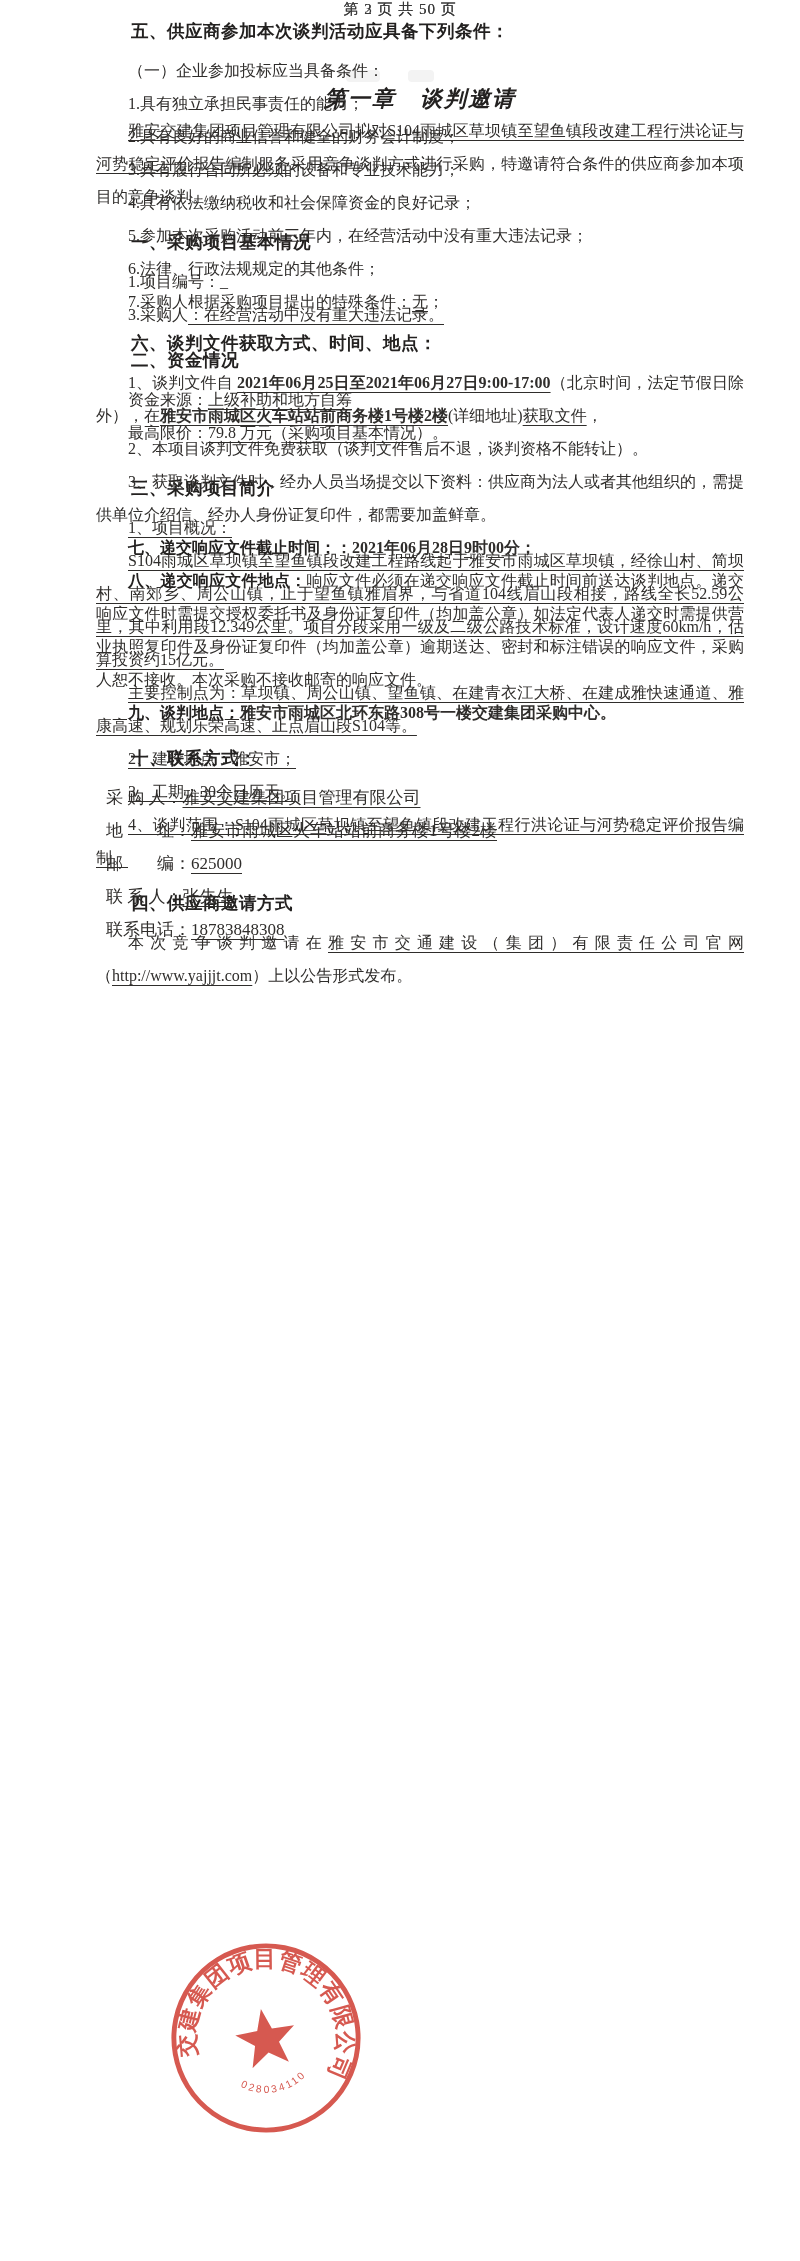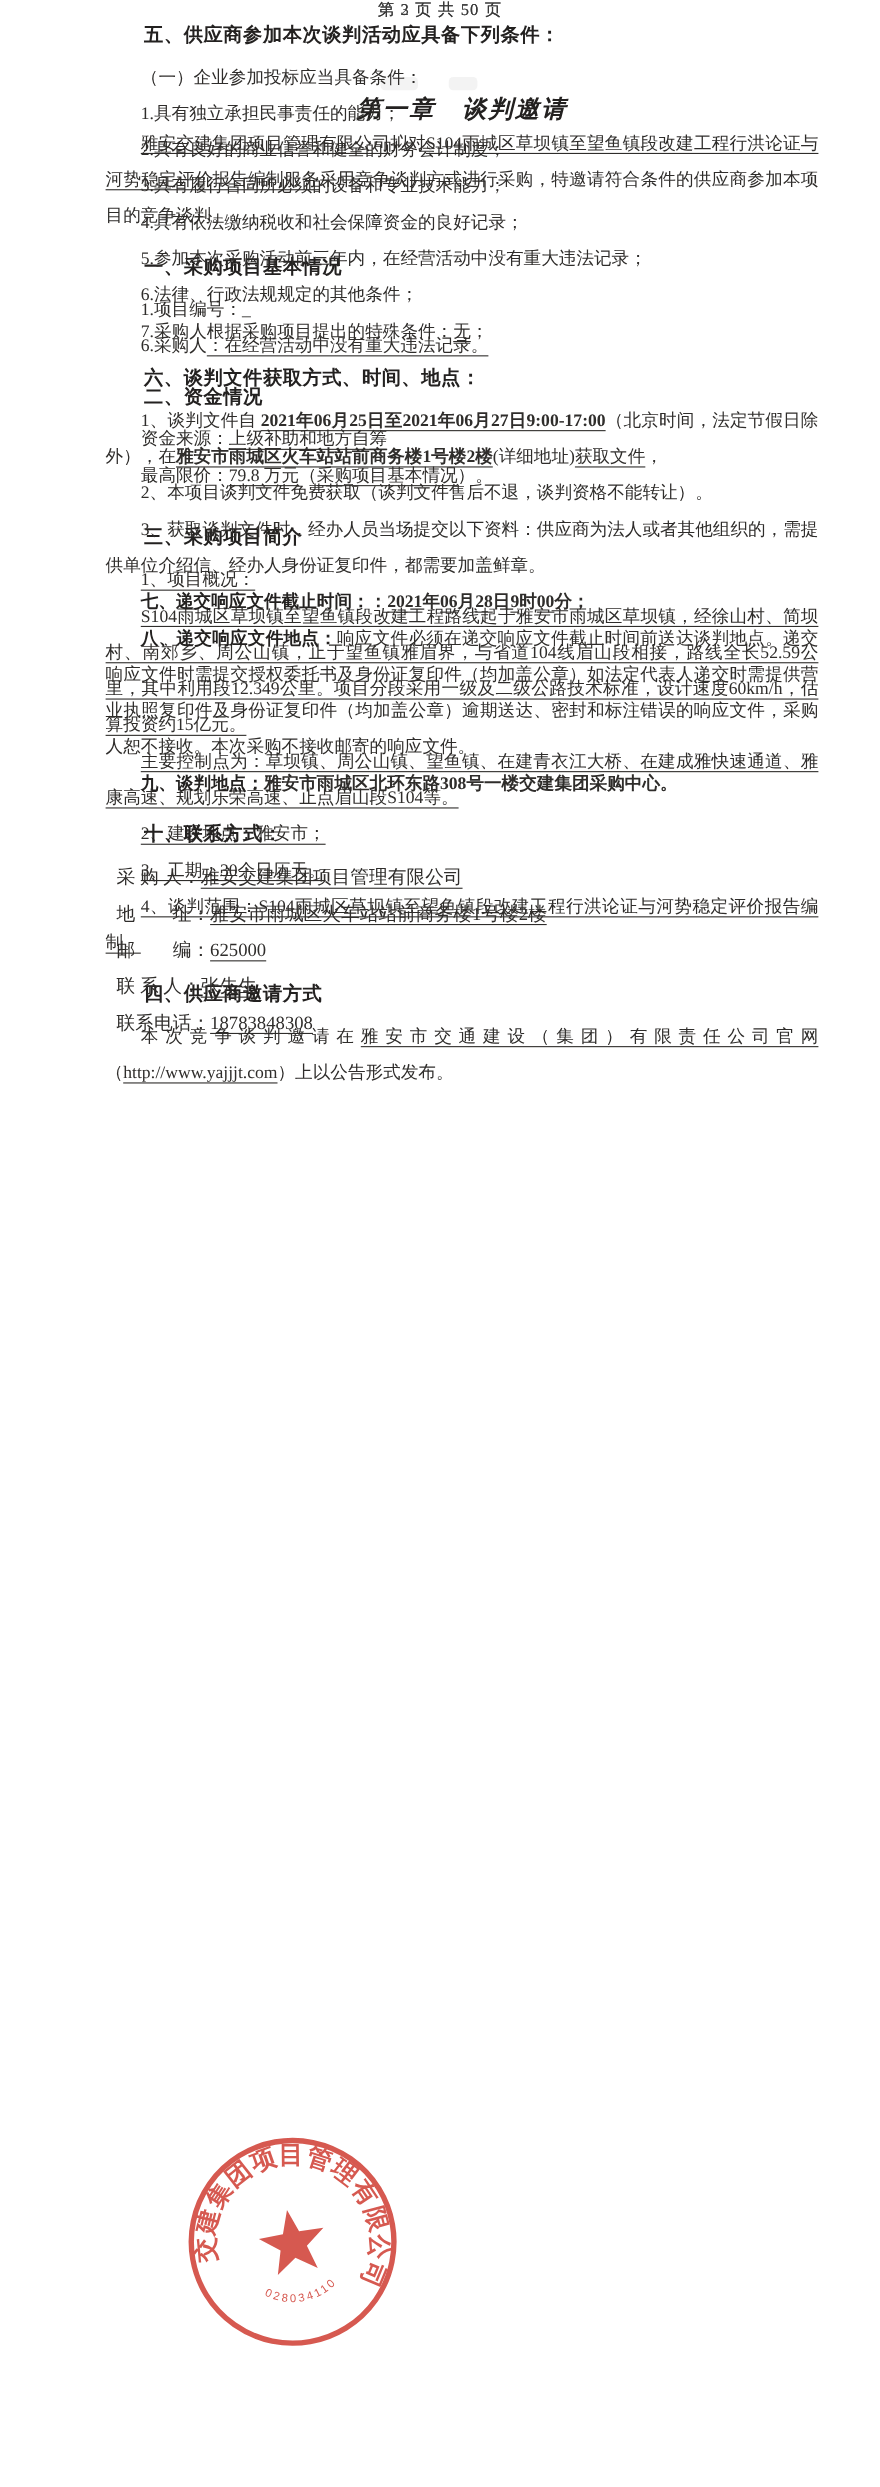--- a/index.html
+++ b/index.html
@@ -61,21 +61,21 @@
 
   <h1 class="doc-title">第一章　谈判邀请</h1>
 
   <p class="body ind mt10"><span class="u">雅安交建集团项目管理有限公司</span><span>拟对</span><span class="u">S104雨城区草坝镇至望鱼镇段改建工程行洪论证与河势稳定评价报告编制服务</span><span>采用竞争谈判方式进行采购，特邀请符合条件的供应商参加本项目的竞争谈判。</span></p>
 
   <h2 class="sec-heading">一、采购项目基本情况</h2>
 
   <p class="body ind mt4"><span>1.项目编号：</span><span>_</span></p>
 
 
-  <p class="body ind mt6"><span>6.采购人</span><span class="u">：在经营活动中没有重大违法记录。</span></p>
+  <p class="body ind mt6"><span>3.采购人</span><span class="u">：在经营活动中没有重大违法记录。</span></p>
 
   <h2 class="sec-heading">二、资金情况</h2>
 
   <p class="body ind mt4"><span>资金来源：</span><span class="u">上级补助和地方自筹</span></p>
 
   <p class="body ind mt22"><span>最高限价：</span><span class="u">79.8 万元</span><span>（</span><span class="u">采购项目基本情况</span><span>）。</span></p>
 
   <h2 class="sec-heading mt24">三、采购项目简介</h2>
 
   <p class="body ind mt4"><span class="u">1、项目概况：</span></p>

